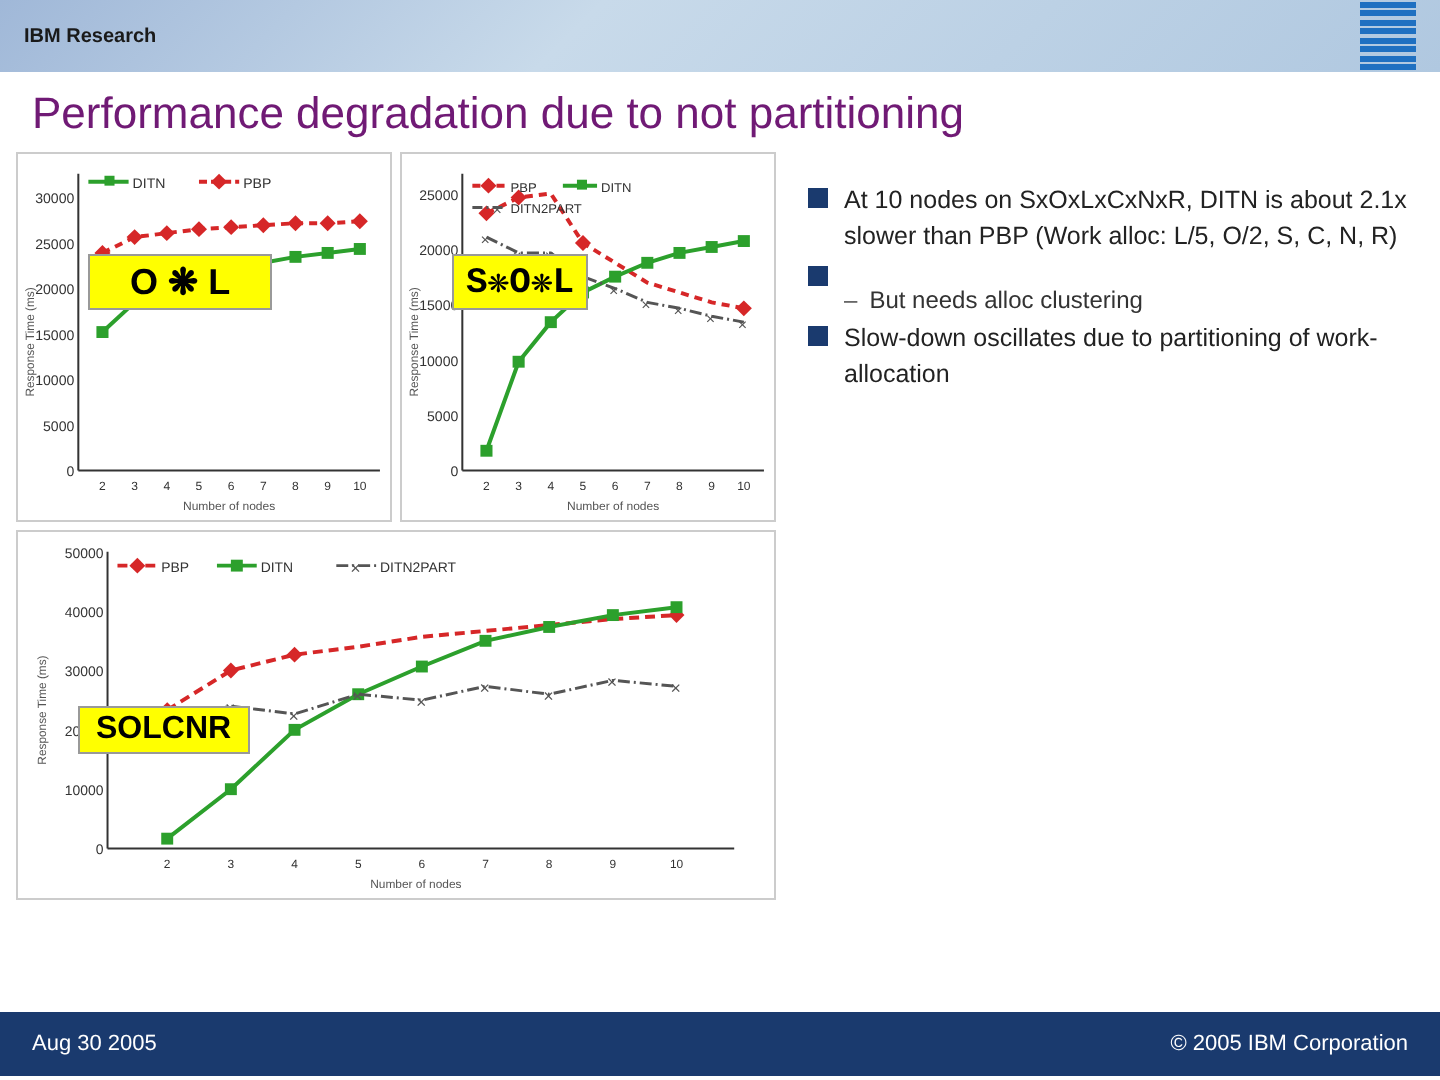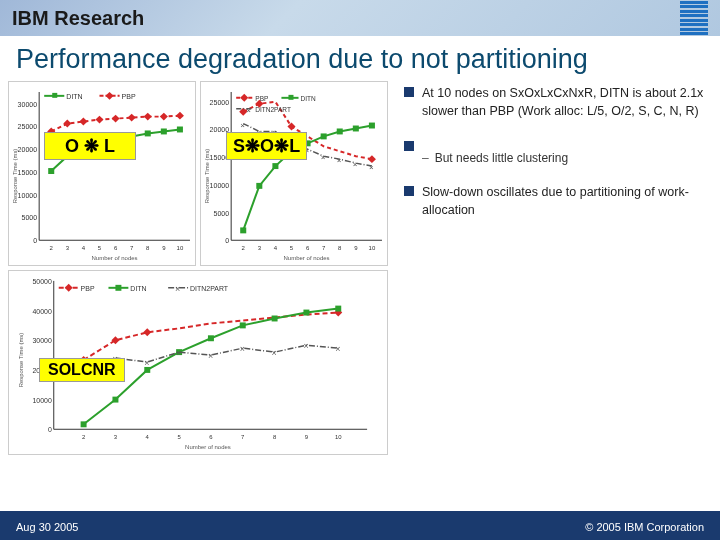--- a/index.html
+++ b/index.html
@@ -14,21 +14,21 @@
     
     #header {
       background: linear-gradient(135deg, #a0b8d8 0%, #c8daea 40%, #b0c8e0 100%);
       height: 36px;
       display: flex;
       align-items: center;
       justify-content: space-between;
       padding: 0 12px;
     }
     #header-title {
-      font-size: 20px;
+      font-size: 10px;
       font-weight: bold;
       color: #1a1a1a;
     }
     #ibm-logo {
       display: flex;
       gap: 2px;
       align-items: center;
     }
     .ibm-stripe-group {
       display: flex;
@@ -39,23 +39,23 @@
       height: 3px;
       background: #1f70c1;
     }
 
     
     #page-title-bar {
       padding: 8px 16px 6px 16px;
       background: #fff;
     }
     #page-title {
-      font-size: 27px;
+      font-size: 22px;
       font-weight: normal;
-      color: #0c4a6e;
+      color: #701a75;
     }
 
     
     #main {
       display: flex;
       flex-direction: row;
       height: calc(540px - 36px - 42px - 32px);
       padding: 0 8px;
       gap: 8px;
     }
@@ -108,20 +108,21 @@
     .chart-label-sol {
       position: absolute;
       top: 50px;
       left: 25px;
       background: #ffff00;
       padding: 2px 6px;
       font-size: 18px;
       font-weight: bold;
       color: #000;
       border: 1px solid #999;
+      font-family: Liberation Mono, monospace;
     }
     .chart-label-solcnr {
       position: absolute;
       top: 55px;
       left: 30px;
       background: #ffff00;
       padding: 2px 8px;
       font-size: 16px;
       font-weight: bold;
       color: #000;
@@ -129,21 +130,22 @@
       margin-top: 32px;
     }
 
     
     #right-panel {
       flex: 1;
       display: flex;
       flex-direction: column;
       justify-content: flex-start;
       padding: 4px 8px;
-      gap: 19px;
+      gap: 4px;
+      margin-top: 12px;
     }
 
     .bullet-item {
       display: flex;
       flex-direction: row;
       align-items: flex-start;
       gap: 8px;
       font-size: 12.5px;
       color: #222;
       line-height: 1.4;
@@ -414,21 +416,21 @@
       <div class="bullet-square"></div>
       <span>At 10 nodes on SxOxLxCxNxR, DITN is about 2.1x slower than PBP (Work alloc: L/5, O/2, S, C, N, R)</span>
     </div>
 
     <div>
       <div class="bullet-item">
         <div class="bullet-square"></div>
       </div>
       <div class="sub-bullet">
         <span class="sub-dash">–</span>
-        <span>But needs little clustering</span>
+        <span>But needs alloc clustering</span>
       </div>
     </div>
 
     <div class="bullet-item">
       <div class="bullet-square"></div>
       <span>Slow-down oscillates due to partitioning of work-allocation</span>
     </div>
 
   </div>
 </div>

